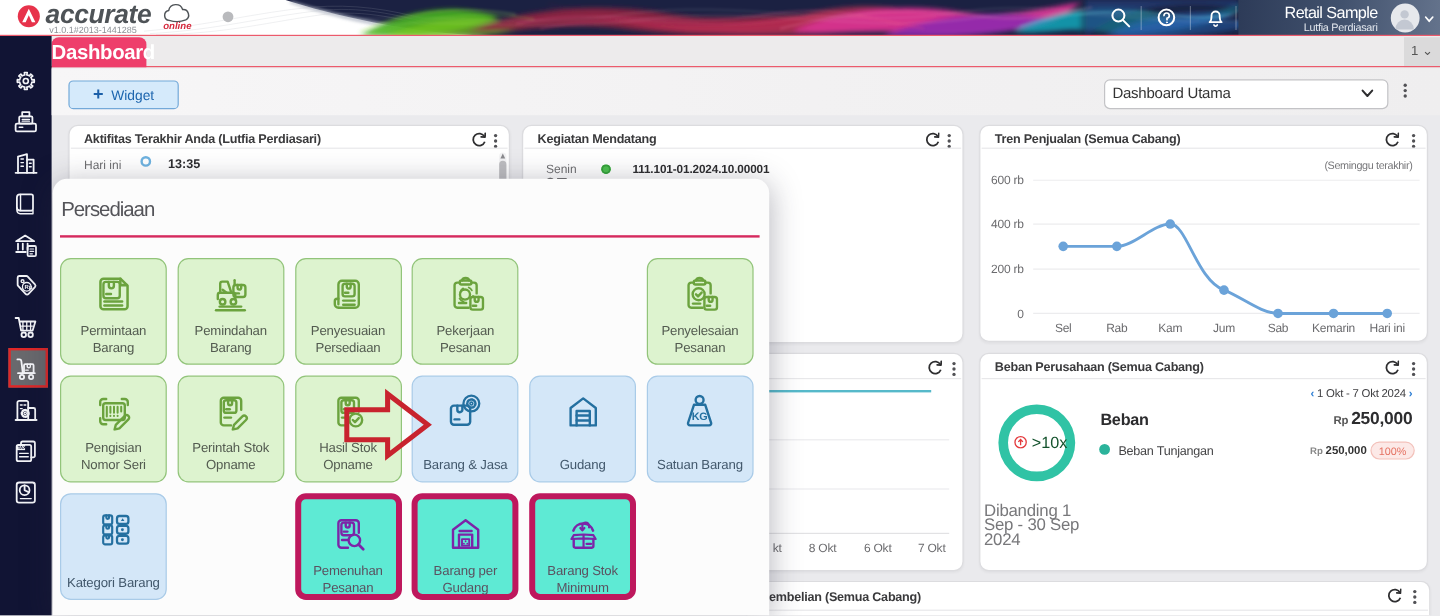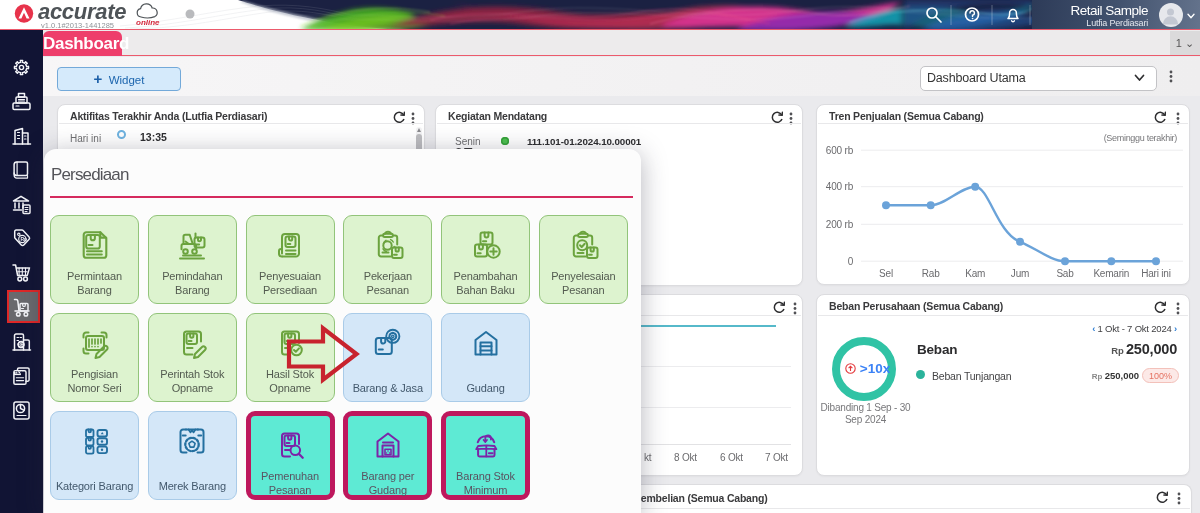--- a/index.html
+++ b/index.html
@@ -19,21 +19,21 @@
 #tabnum{left:1170px;top:31px;width:30px;height:25px;background:#dbdadb;color:#555;font-size:11px;text-align:center;line-height:25px}
 #tab-red{left:0;top:54.5px;width:1200px;height:1.5px;background:#ec5a6c}
 
 #sidebar{left:0;top:30px;width:43px;height:483px;background:#111434}
 
 .card{position:absolute;background:#fff;border:1px solid #dcdcdf;border-radius:8px;box-shadow:0 1px 2px rgba(0,0,0,.04)}
 .ctitle{position:absolute;left:12px;top:4.5px;font-size:10.5px;font-weight:bold;letter-spacing:-.2px;color:#3a3a3c}
 .cdiv{position:absolute;left:1px;right:1px;top:17.5px;height:1px;background:#e8e8ea}
 .cref{position:absolute}
 .cdots{position:absolute;width:4px}
-#btn-widget{left:57px;top:66.5px;width:124px;height:24px;background:#d5eafb;border:1.5px solid #73a9d9;border-radius:4px;color:#1c65ae;font-size:11.5px;text-align:center;line-height:21px}
+#btn-widget{left:57px;top:66.5px;width:92px;height:24px;background:#d5eafb;border:1.5px solid #73a9d9;border-radius:4px;color:#1c65ae;font-size:11.5px;text-align:center;line-height:21px}
 #sel-dash{left:920px;top:66px;width:237px;height:25px;background:#fff;border:1px solid #c3c3c6;border-radius:5px;font-size:12.5px;letter-spacing:-.2px;color:#333;line-height:23px;padding-left:6px}
 #dots-top{left:1169px;top:69px}
 
 #popup{left:44px;top:149px;width:597px;height:364px;background:#fcfcfc;border-radius:12px 12px 0 0;box-shadow:0 4px 26px rgba(40,40,60,.35)}
 #ptitle{left:7px;top:16px;font-size:17px;letter-spacing:-.85px;color:#545459}
 #pline{left:6px;top:47px;width:583px;height:2.2px;background:#d52a5e}
 .tile{position:absolute;width:89px;height:89px;border-radius:9px;font-size:11px;letter-spacing:-.15px;text-align:center}
 .tg{background:#ddf3cf;border:1px solid #92c47a;color:#535b50}
 .tb{background:#d4e7f8;border:1px solid #a9cbe8;color:#42586c}
 .tp{background:#5eead4;border:5px solid #be185d;color:#5a5260}
@@ -344,25 +344,25 @@
       <div class="cdots" style="right:9px;top:5.5px"><svg width="4" height="13" viewBox="0 0 4 13">
           <g fill="#515155">
             <circle cx="2" cy="2" r="1.4"></circle>
             <circle cx="2" cy="6.5" r="1.4"></circle>
             <circle cx="2" cy="11" r="1.4"></circle>
           </g>
         </svg></div>
     <div class="cdiv" style="top:20px"></div>
     <div class="abs" style="right:12px;top:27.5px;font-size:9.5px;letter-spacing:-.2px;color:#3f3f42"><span style="color:#2f7fd4;font-weight:bold">‹</span> 1 Okt - 7 Okt 2024 <span style="color:#2f7fd4;font-weight:bold">›</span></div>
     <div class="abs" style="left:15px;top:42px;width:64px;height:64px;border-radius:50%;border:8px solid #30c3a5;background:#fff"></div>
-    <div class="abs" style="left:28px;top:66px;font-size:13.5px;font-weight:bold;color:#3b82f6"><svg width="11" height="11" viewBox="0 0 11 11" style="vertical-align:-1px">
+    <div class="abs" style="left:28px;top:66px;font-size:13.5px;font-weight:normal;color:#14532d"><svg width="11" height="11" viewBox="0 0 11 11" style="vertical-align:-1px">
           <circle cx="5.5" cy="5.5" r="4.7" fill="none" stroke="#e4393c" stroke-width="1.1"></circle>
           <path d="M5.5,8 V3.4 M3.6,5.2 L5.5,3.2 L7.4,5.2" fill="none" stroke="#e4393c" stroke-width="1.1"></path>
         </svg> &gt;10x</div>
-    <div class="abs" style="left:3px;top:107px;width:91px;text-align:center;font-size:10px;letter-spacing:-.2px;color:#78787b;line-height:12px">Dibanding 1 Sep - 30 Sep 2024</div>
+    <div class="abs" style="left:3px;top:124px;width:91px;font-size:14px;letter-spacing:-.2px;color:#78787b;line-height:12px">Dibanding 1 Sep - 30 Sep 2024</div>
     <div class="abs" style="left:100px;top:47px;font-size:13.5px;font-weight:bold;letter-spacing:-.2px;color:#2c2c2e">Beban</div>
     <div class="abs" style="right:12px;top:46px;font-size:14.5px;font-weight:bold;letter-spacing:-.2px;color:#2c2c2e"><span style="font-size:9.5px;font-weight:bold;color:#555">Rp </span>250,000</div>
     <div class="abs" style="left:98.5px;top:74.5px;width:9px;height:9px;border-radius:50%;background:#2bb39b"></div>
     <div class="abs" style="left:115px;top:74.5px;font-size:10.5px;letter-spacing:-.2px;color:#454547">Beban Tunjangan</div>
     <div class="abs" style="right:50px;top:75px;font-size:9.5px;font-weight:bold;color:#333"><span style="font-size:8px;color:#888">Rp </span>250,000</div>
     <div class="abs" style="right:10px;top:72.5px;width:37px;height:15px;background:#fce9e7;border:1px solid #f3c1ba;border-radius:8px;color:#e57363;font-size:9px;text-align:center;line-height:14px">100%</div>
   </div>
   <div class="card" id="card6" style="left:622px;top:484px;width:570px;height:29px;border-radius:8px 8px 0 0;border-bottom:none">
     <div class="ctitle" style="left:11px;top:7px">Pembelian (Semua Cabang)</div>
     <div class="cref" style="right:23px;top:5px"><svg width="12" height="13" viewBox="0 0 12 13">
@@ -430,34 +430,20 @@
           <rect x="11.2" y="4.7" width="9.6" height="3.4" rx="1.3"></rect>
           <circle cx="15.5" cy="16.5" r="4.2"></circle>
           <path d="M11.5,14.5 a5.8,5.8 0 0 1 2.5,-3.2 m-3,8.5 a5.8,5.8 0 0 0 3.4,2.7 m6.2,-1.2 a5.8,5.8 0 0 0 1.6,-3.8 m-1,-4.5 a5.8,5.8 0 0 0 -2.6,-2.4" stroke-width="1.5"></path>
           <path d="M10.5,23.5 h6"></path>
           <rect x="20" y="18.5" width="10.5" height="10.5" rx="2" fill="#ddf3cf"></rect>
           <path d="M23.6,18.5 v2.4 a1.6,1.6 0 0 0 3.2,0 V18.5"></path>
           <path d="M22,25.8 h2.8"></path>
         </svg>
         <div class="tlab" style="top:54px">Pekerjaan<br>Pesanan</div>
       </div>
-    <div class="tile tg" style="left:397px;top:66px">
-        <svg class="tico" width="32" height="32" viewBox="0 0 32 32" fill="none" stroke="#6ba33e" stroke-width="2" stroke-linecap="round" stroke-linejoin="round">
-          <rect x="10.5" y="3.5" width="12" height="12" rx="2"></rect>
-          <path d="M14.6,3.5 v3 a1.9,1.9 0 0 0 3.8,0 v-3"></path>
-          <path d="M13,12.3 h3.2"></path>
-          <path d="M4.5,15.5 h11.5 a1.5,1.5 0 0 1 1.5,1.5" opacity="0"></path>
-          <rect x="5" y="15.5" width="12" height="12" rx="2"></rect>
-          <path d="M9.1,15.5 v3 a1.9,1.9 0 0 0 3.8,0 v-3"></path>
-          <path d="M7.5,24.3 h3.2"></path>
-          <circle cx="23.5" cy="22.5" r="6.2"></circle>
-          <path d="M20.3,22.5 h6.4 M23.5,19.3 v6.4"></path>
-        </svg>
-        <div class="tlab" style="top:54px">Penambahan<br>Bahan Baku</div>
-      </div>
     <div class="tile tg" style="left:494.8px;top:66px">
         <svg class="tico" width="32" height="32" viewBox="0 0 32 32" fill="none" stroke="#6ba33e" stroke-width="2" stroke-linecap="round" stroke-linejoin="round">
           <path d="M11,6.5 H9 a2.2,2.2 0 0 0 -2.2,2.2 v16.5 a2.2,2.2 0 0 0 2.2,2.2 h9.5"></path>
           <path d="M21,6.5 h2 a2.2,2.2 0 0 1 2.2,2.2 v6.8"></path>
           <path d="M13,4.7 a3.1,2.7 0 0 1 6,0"></path>
           <rect x="11.2" y="4.7" width="9.6" height="3.4" rx="1.3"></rect>
           <circle cx="15.2" cy="16.2" r="5"></circle>
           <path d="M13,16.3 l1.7,1.7 l3,-3.2"></path>
           <path d="M10.5,24 h6"></path>
           <rect x="20" y="18.5" width="10.5" height="10.5" rx="2" fill="#ddf3cf"></rect>
@@ -512,49 +498,46 @@
         </svg>
         <div class="tlab" style="top:68px">Barang &amp; Jasa</div>
       </div>
     <div class="tile tb" style="left:397px;top:164px">
         <svg class="tico" width="32" height="32" viewBox="0 0 32 32" fill="none" stroke="#2470a0" stroke-width="2" stroke-linecap="round" stroke-linejoin="round">
           <path d="M5.5,27.5 V13 L16,5 l10.5,8 v14.5 Z"></path>
           <path d="M10.5,27.5 V15.5 h11 v12"></path>
           <path d="M10.5,19.3 h11 M10.5,23.4 h11" stroke-width="2"></path>
         </svg>
         <div class="tlab" style="top:68px">Gudang</div>
+      </div>
+    <div class="tile tb" style="left:494.8px;top:164px">
+        <svg class="tico" width="32" height="32" viewBox="0 0 32 32" fill="none" stroke="#2470a0" stroke-width="2" stroke-linecap="round" stroke-linejoin="round">
+          <circle cx="16" cy="6.3" r="3.3"></circle>
+          <path d="M11.3,10.3 h9.4 l4.9,15 a1.7,1.7 0 0 1 -1.6,2.2 H8 a1.7,1.7 0 0 1 -1.6,-2.2 Z"></path>
+          <text x="16" y="23" font-size="9" font-weight="bold" fill="#2470a0" stroke="none" text-anchor="middle" font-family="Liberation Sans">KG</text>
+        </svg>
+        <div class="tlab" style="top:68px">Satuan Barang</div>
       </div>
     <div class="tile tb" style="left:6px;top:262px">
         <svg class="tico" width="32" height="32" viewBox="0 0 32 32" fill="none" stroke="#2470a0" stroke-width="1.8" stroke-linecap="round" stroke-linejoin="round">
           <rect x="7" y="4.5" width="7.5" height="7.5" rx="1.6"></rect>
           <path d="M9.6,4.5 v1.7 a1.15,1.15 0 0 0 2.3,0 V4.5"></path>
           <rect x="18.5" y="5" width="9.5" height="6.5" rx="2" stroke-width="1.9"></rect>
           <path d="M23.2,6.9 l1.5,2.3 h-3 Z" fill="#2470a0" stroke="none"></path>
           <rect x="7" y="12.8" width="7.5" height="7.5" rx="1.6"></rect>
           <path d="M9.6,12.8 v1.7 a1.15,1.15 0 0 0 2.3,0 V12.8"></path>
           <rect x="18.5" y="13.3" width="9.5" height="6.5" rx="2" stroke-width="1.9"></rect>
           <circle cx="23" cy="16.5" r="1.2" fill="#2470a0" stroke="none"></circle>
           <rect x="7" y="21.1" width="7.5" height="7.5" rx="1.6"></rect>
           <path d="M9.6,21.1 v1.7 a1.15,1.15 0 0 0 2.3,0 V21.1"></path>
           <rect x="18.5" y="21.6" width="9.5" height="6.5" rx="2" stroke-width="1.9"></rect>
           <circle cx="23" cy="24.8" r="1.2" fill="#2470a0" stroke="none"></circle>
         </svg>
         <div class="tlab" style="top:68px">Kategori Barang</div>
       </div>
-    <div class="tile tb" style="left:103.8px;top:262px">
-        <svg class="tico" width="32" height="32" viewBox="0 0 32 32" fill="none" stroke="#2470a0" stroke-width="2" stroke-linecap="round" stroke-linejoin="round">
-          <path d="M10,4.5 H7 a2.5,2.5 0 0 0 -2.5,2.5 v18 a2.5,2.5 0 0 0 2.5,2.5 h3.5 M21.5,4.5 H25 a2.5,2.5 0 0 1 2.5,2.5 v18 a2.5,2.5 0 0 1 -2.5,2.5 h-3.5"></path>
-          <path d="M10,4.5 h12" stroke-width="2"></path>
-          <path d="M12.6,4.5 l1.8,2.9 l1.6,-2.1 l1.6,2.1 l1.8,-2.9" stroke-width="1.8"></path>
-          <path d="M6.8,10.5 h2.9 M25.2,10.5 h-2.9"></path>
-          <circle cx="16" cy="19.5" r="6.7" stroke-dasharray="2.1 1.95" stroke-width="2.3" fill="#d4e7f8"></circle>
-          <path d="M16,16.2 l3.1,2.25 l-1.2,3.65 h-3.8 l-1.2,-3.65 Z" stroke-width="1.6"></path>
-        </svg>
-        <div class="tlab" style="top:68px">Merek Barang</div>
-      </div>
     <div class="tile tp" style="left:201.5px;top:262px">
         <svg class="tico" width="32" height="32" viewBox="0 0 32 32" fill="none" stroke="#7c24a8" stroke-width="2" stroke-linecap="round" stroke-linejoin="round">
           <path d="M25,15 V7 a2.5,2.5 0 0 0 -2.5,-2.5 h-12 A2.5,2.5 0 0 0 8,7 v18 a2.5,2.5 0 0 0 2.5,2.5 h5.5"></path>
           <rect x="10.5" y="6.5" width="10.5" height="10.5" rx="2"></rect>
           <path d="M14.1,6.5 v2.5 a1.65,1.65 0 0 0 3.3,0 V6.5"></path>
           <path d="M12.5,14 h3"></path>
           <path d="M11,21 h4.5"></path>
           <circle cx="21.3" cy="21.3" r="4.8"></circle>
           <path d="M24.8,24.8 l3.9,3.9" stroke-width="2.3"></path>
         </svg>

